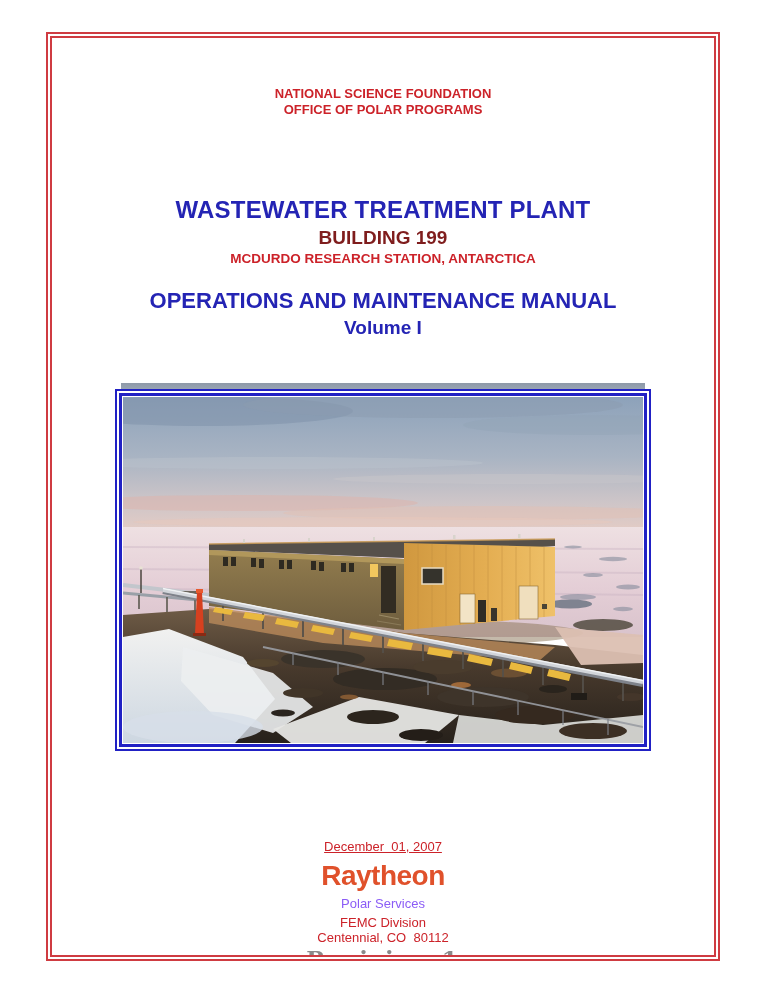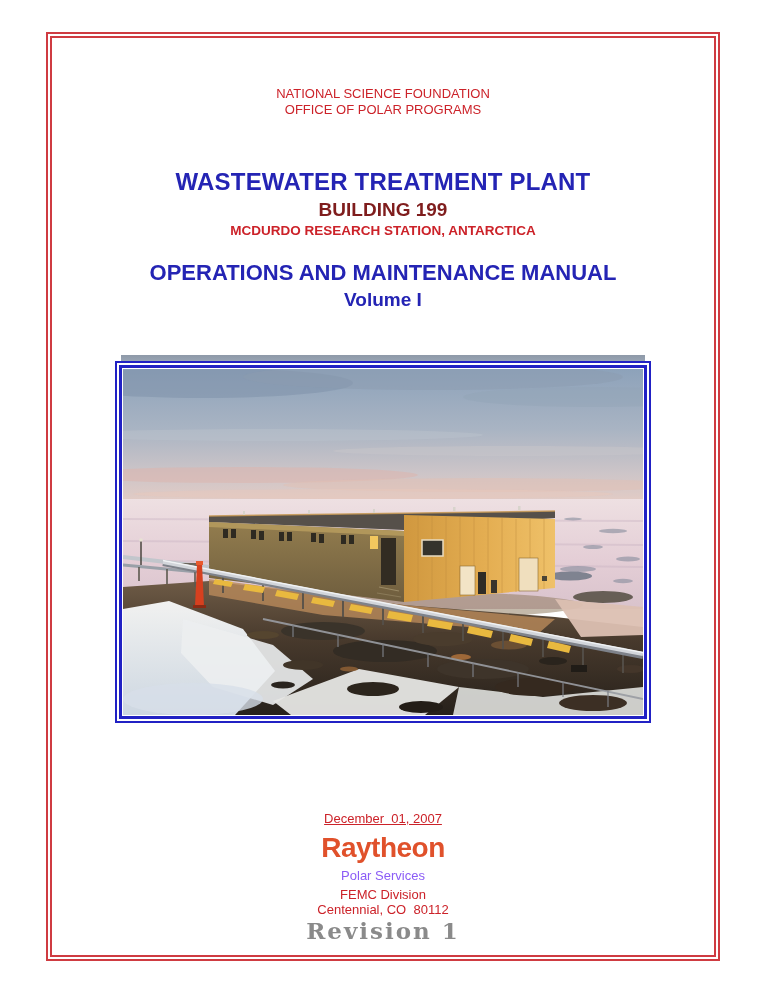--- a/index.html
+++ b/index.html
@@ -14,23 +14,23 @@
     border: 2px solid #cf3b41;
     padding: 2px;
   }
   .border-inner {
     width: 100%; height: 100%;
     border: 2px solid #cf3b41;
     text-align: center;
     overflow: hidden;
   }
 
-  .org { margin-top: 48px; color: #cc2229; font-size: 13px; font-weight: normal; line-height: 16px; }
-
-  .title-block { margin-top: 49px; }
+  .org { margin-top: 48px; color: #cc2229; font-size: 13px; font-weight: bold; line-height: 16px; }
+
+  .title-block { margin-top: 77px; }
   .title-main { color: #2424b4; font-size: 24px; font-weight: bold; line-height: 30px; letter-spacing: 0.2px; }
   .title-building { color: #7f1d1d; font-size: 19px; font-weight: bold; line-height: 25px; }
   .title-station { color: #cc2229; font-size: 13.5px; font-weight: bold; line-height: 18px; }
 
   .manual-block { margin-top: 19px; }
   .manual-title { color: #2424b4; font-size: 22px; font-weight: bold; line-height: 28px; }
   .manual-volume { color: #2424b4; font-size: 19px; font-weight: bold; line-height: 25px; text-align: center; }
 
   .photo-area { margin-top: 43px; }
   .photo-peek { width: 524px; height: 6px; margin: 0 auto; background: linear-gradient(#8e99a8, #98a4b3); }

